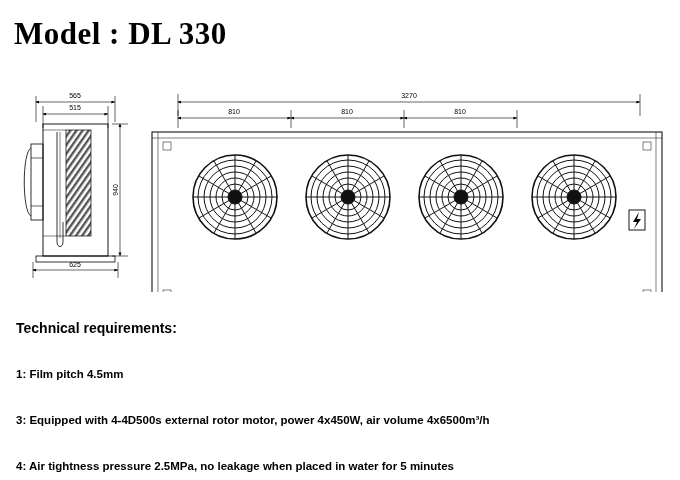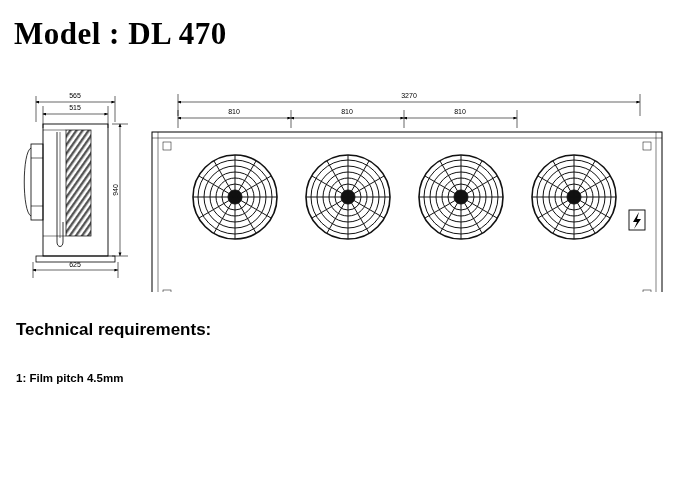--- a/index.html
+++ b/index.html
@@ -43,39 +43,39 @@
     display: block;
   }
   
   .notes {
     position: absolute;
     left: 16px;
     top: 320px;
     width: 640px;
   }
   .notes-title {
-    font-size: 17px;
+    font-size: 14px;
     font-weight: bold;
     margin-bottom: 7px;
   }
   .note-line {
     font-size: 11.5px;
     font-weight: bold;
     margin-bottom: 7px;
     line-height: 1.2;
     white-space: nowrap;
     margin-top: 32px;
   }
 </style>
 </head>
 <body>
 
 <div id="page">
 
-  <div class="title">Model : DL 470</div>
+  <div class="title">Model : DL 330</div>
 
   <div class="drawing">
     <svg width="680" height="220" viewBox="0 0 680 220" xmlns="http://www.w3.org/2000/svg">
       <defs>
         <marker id="ar" markerWidth="7" markerHeight="7" refX="6" refY="2.5" orient="auto">
           <path d="M0,0 L6,2.5 L0,5 z" fill="#000"></path>
         </marker>
         <marker id="arS" markerWidth="7" markerHeight="7" refX="1" refY="2.5" orient="auto">
           <path d="M6,0 L0,2.5 L6,5 z" fill="#000"></path>
         </marker>
@@ -257,15 +257,17 @@
       <text id="t810b" x="347" y="42" font-size="7" text-anchor="middle">810</text>
       <text id="t810c" x="460" y="42" font-size="7" text-anchor="middle">810</text>
       <text id="t3580" x="407" y="251" font-size="7" text-anchor="middle">3580</text>
       <text id="tpipe" x="428" y="259" font-size="6.5" text-anchor="start">1"</text>
     </svg>
   </div>
 
   <div class="notes">
     <div class="notes-title">Technical requirements:</div>
     <div class="note-line">1: Film pitch 4.5mm</div>
+    <div class="note-line">3: Equipped with 4-4D500s external rotor motor, power 4x450W, air volume 4x6500m³/h</div>
+    <div class="note-line">4: Air tightness pressure 2.5MPa, no leakage when placed in water for 5 minutes</div>
   </div>
 
 </div>
 
 </body></html>

